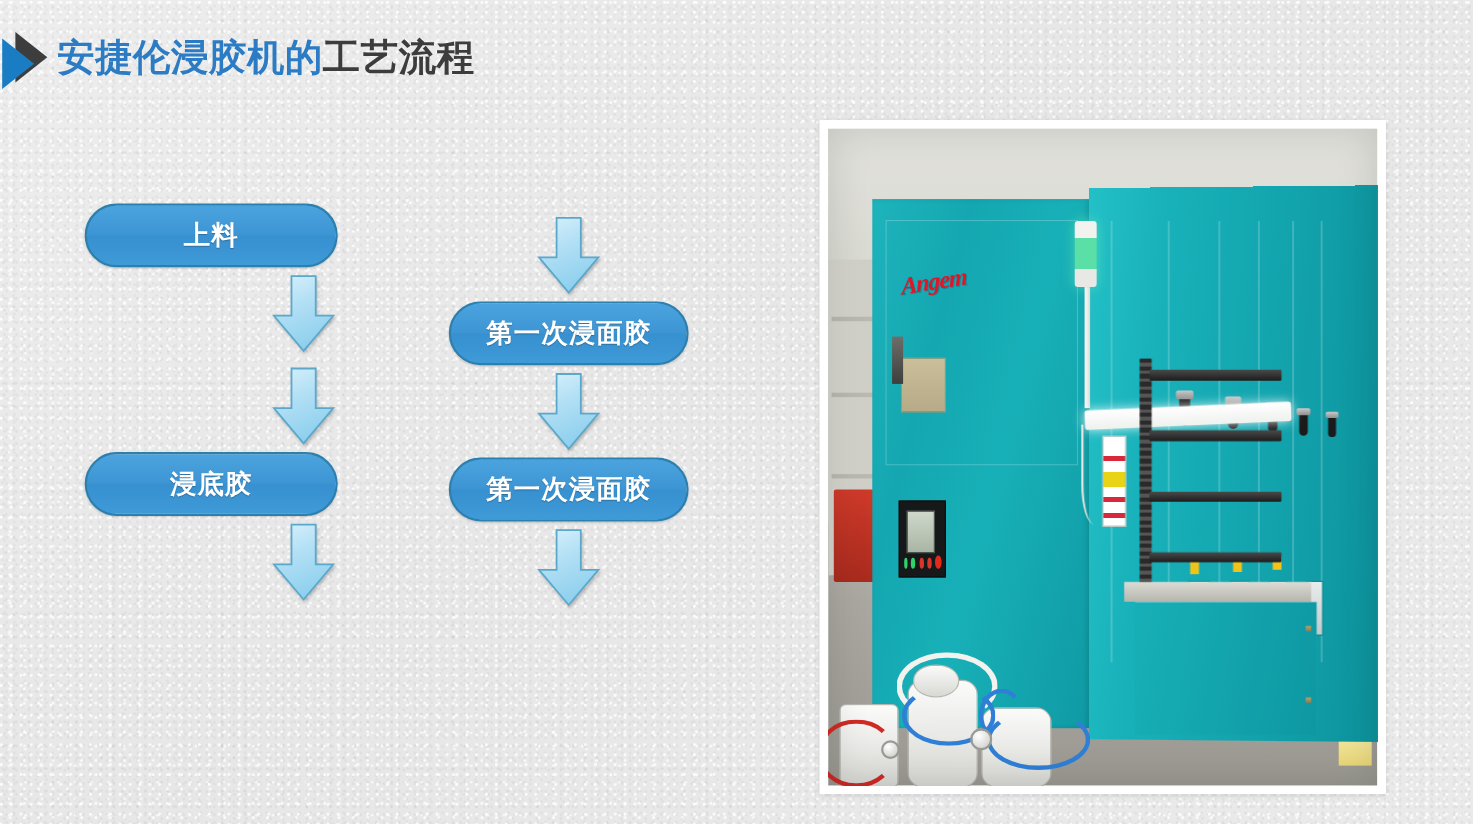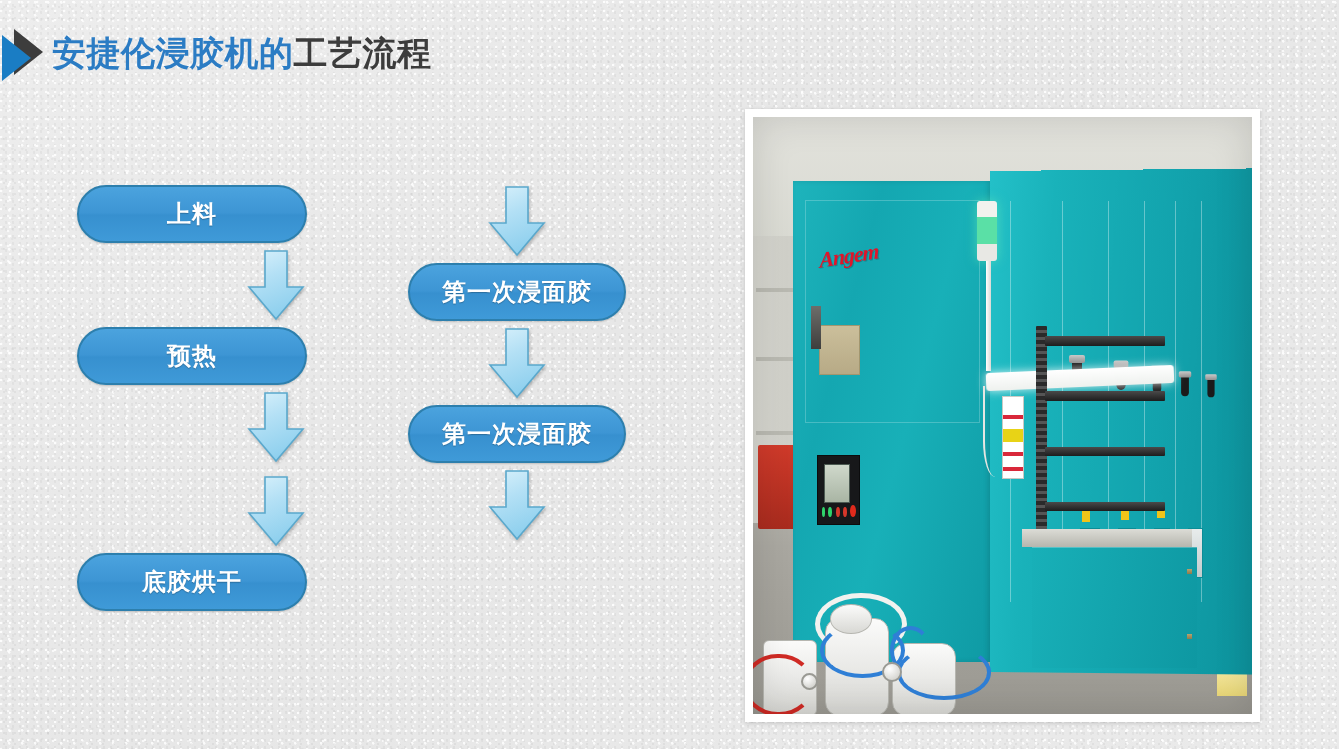--- a/index.html
+++ b/index.html
@@ -81,21 +81,21 @@
     height: 749px;
   }
   .flow-col {
     position: absolute;
     width: 230px;
     display: flex;
     flex-direction: column;
     align-items: center;
   }
   .col-1 { left: 77px; top: 185px; align-items: flex-end; }
-  .col-2 { left: 402px; top: 185px; }
+  .col-2 { left: 402px; top: 196px; }
 
   .pill {
     width: 230px;
     height: 58px;
     border-radius: 29px;
     box-sizing: border-box;
     border: 2px solid #2d7fad;
     background: linear-gradient(to bottom, #4ba3de 0%, #3d95d4 48%, #3790cf 52%, #3f9ad8 100%);
     color: #ffffff;
     font-size: 24px;
@@ -408,40 +408,37 @@
           <linearGradient id="agA" x1="0" y1="0" x2="0.35" y2="1">
             <stop offset="0%" stop-color="#d9f1fb"></stop>
             <stop offset="45%" stop-color="#b3e0f5"></stop>
             <stop offset="100%" stop-color="#8fd0ee"></stop>
           </linearGradient>
         </defs>
         <polygon points="20,2 42,2 42,38 58,38 31,70 4,38 20,38" fill="url(#agA)" stroke="#5aa8cc" stroke-width="1.6"></polygon>
       </svg>
     </div>
 
-    <div class="pill">
-      <span>预热</span>
-    </div>
 
     <div class="arrow">
       <svg viewBox="0 0 62 72" xmlns="http://www.w3.org/2000/svg">
         <polygon points="20,2 42,2 42,38 58,38 31,70 4,38 20,38" fill="url(#agA)" stroke="#5aa8cc" stroke-width="1.6"></polygon>
       </svg>
     </div>
 
+    <div class="pill">
+      <span>浸底胶</span>
+    </div>
 
     <div class="arrow">
       <svg viewBox="0 0 62 72" xmlns="http://www.w3.org/2000/svg">
         <polygon points="20,2 42,2 42,38 58,38 31,70 4,38 20,38" fill="url(#agA)" stroke="#5aa8cc" stroke-width="1.6"></polygon>
       </svg>
     </div>
 
-    <div class="pill">
-      <span>底胶烘干</span>
-    </div>
   </div>
 
   <div class="flow-col col-2">
 
     <div class="arrow arrow-lead">
       <svg viewBox="0 0 62 72" xmlns="http://www.w3.org/2000/svg">
         <polygon points="20,2 42,2 42,38 58,38 31,70 4,38 20,38" fill="url(#agA)" stroke="#5aa8cc" stroke-width="1.6"></polygon>
       </svg>
     </div>
 

